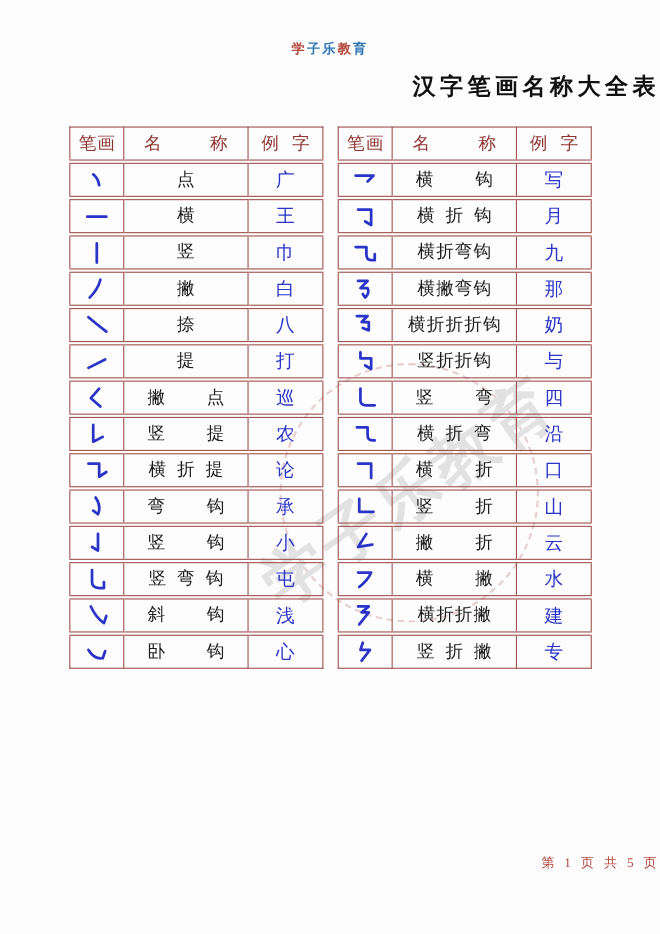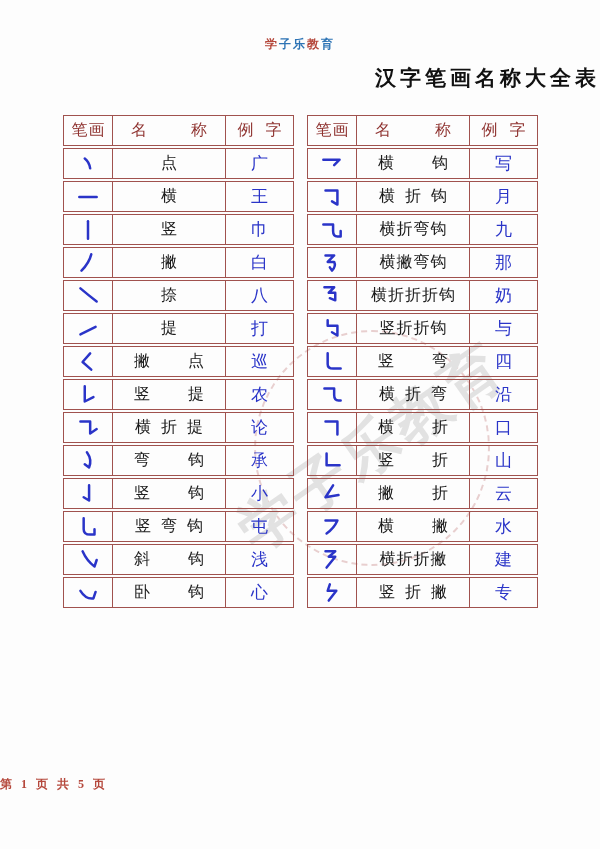--- a/index.html
+++ b/index.html
@@ -17,22 +17,22 @@
   th,td{border:1px solid var(--border,#a0524e);padding:0;height:29px;text-align:center;vertical-align:middle;background:transparent;}
   tbody td{border-top:4px double var(--border,#a0524e);}
   th{font-weight:normal;color:var(--table-header-text,#8f3330);font-size:16px;}
   .col-stroke{width:49px;} .col-name{width:113px;} .col-example{width:68px;}
   .chars{display:flex;justify-content:center;align-items:center;}
   .g1{gap:0;} .g2{gap:38px;} .g3{gap:10px;} .g4{gap:1px;}
   .hg-stroke{gap:1px;} .hg-name{gap:44px;} .hg-example{gap:12px;}
   .name-cell{color:var(--name-black,#1c1c1c);font-size:16px;}
   .example-cell{color:var(--example-blue,#2a34c8);font-size:17px;}
   .stroke-cell svg{display:block;margin:0 auto;}
-  .footer{position:absolute;top:776px;left:0;width:100%;text-align:left;
-    font-size:12px;font-weight:bold;letter-spacing:3px;color:var(--footer-red,#b5483c);}
+  .footer{position:absolute;top:776px;left:0;width:100%;text-align:right;
+    font-size:12px;font-weight:normal;letter-spacing:3px;color:var(--footer-red,#b5483c);}
   .watermark{position:absolute;left:254px;top:330px;width:236px;height:236px;z-index:1;pointer-events:none;}
   .watermark .circle{position:absolute;inset:0;border-radius:50%;
     border:2px dashed var(--watermark-pink,#e8cfcf);}
   .watermark .wm-text{position:absolute;left:50%;top:50%;white-space:nowrap;
     transform:translate(-50%,-50%) rotate(-35deg);
     font-size:58px;font-weight:bold;letter-spacing:4px;color:var(--watermark-gray,#e2e2e2);}
 </style>
 </head>
 <body>
 

